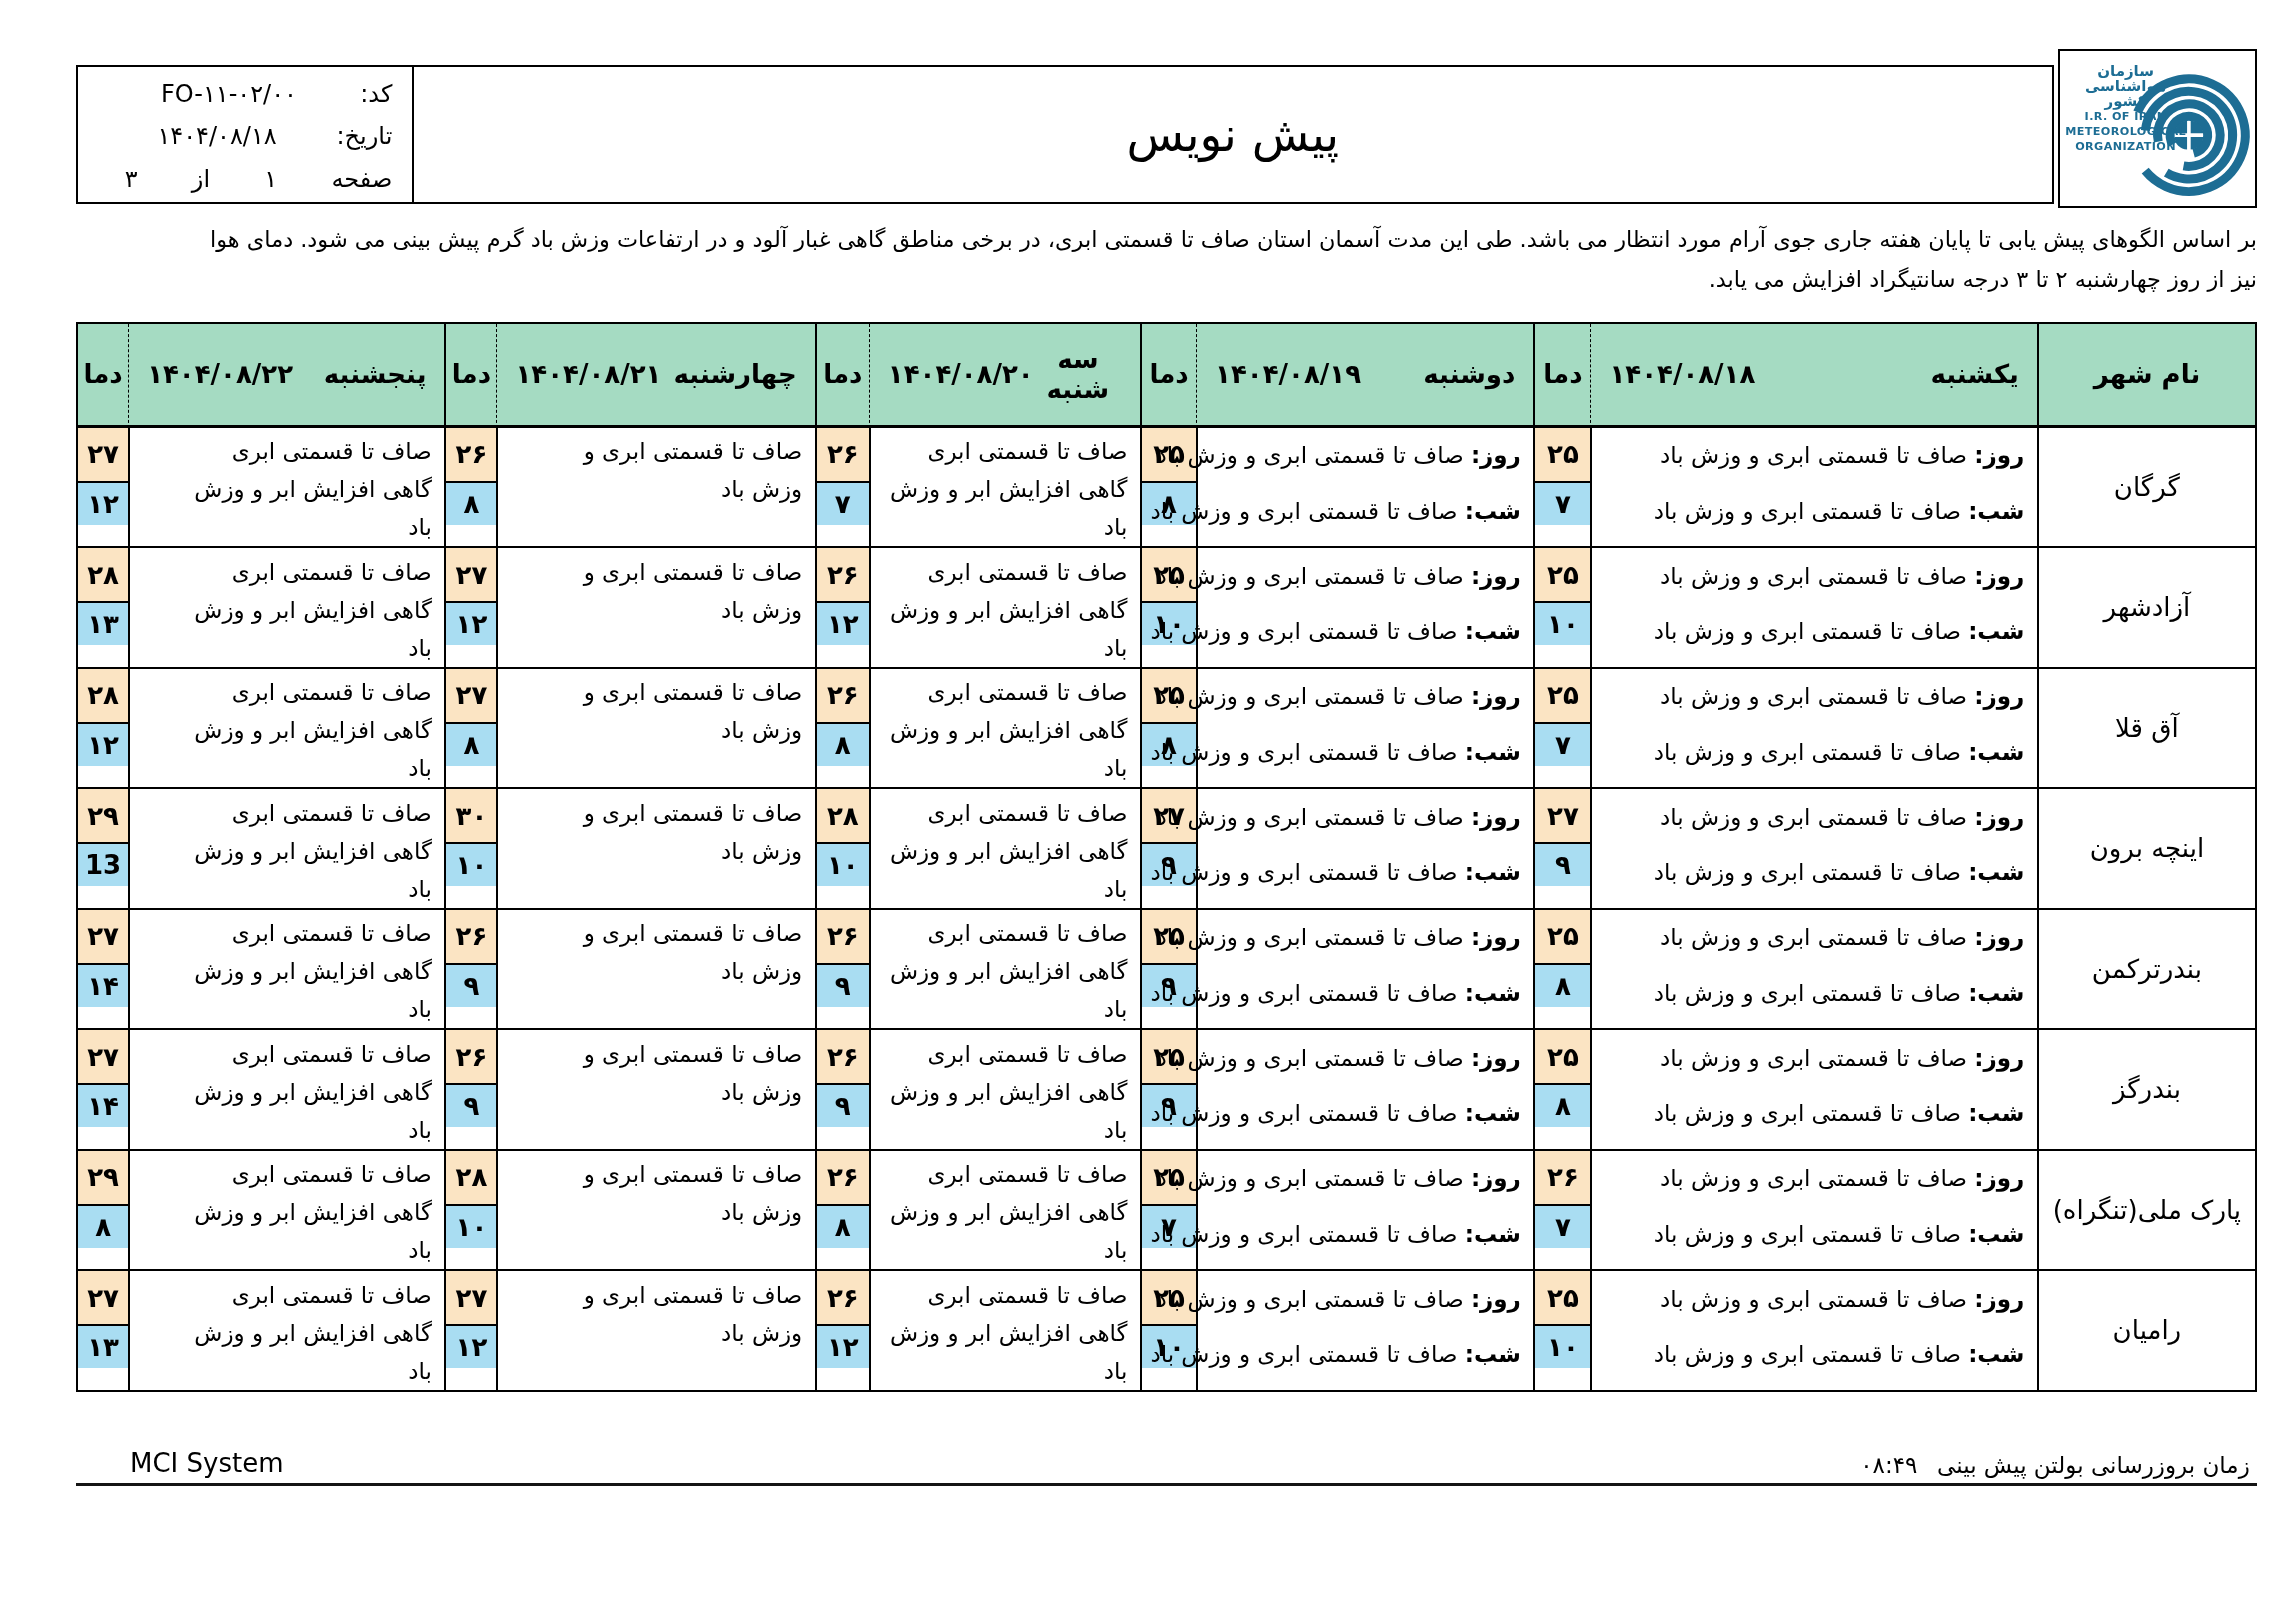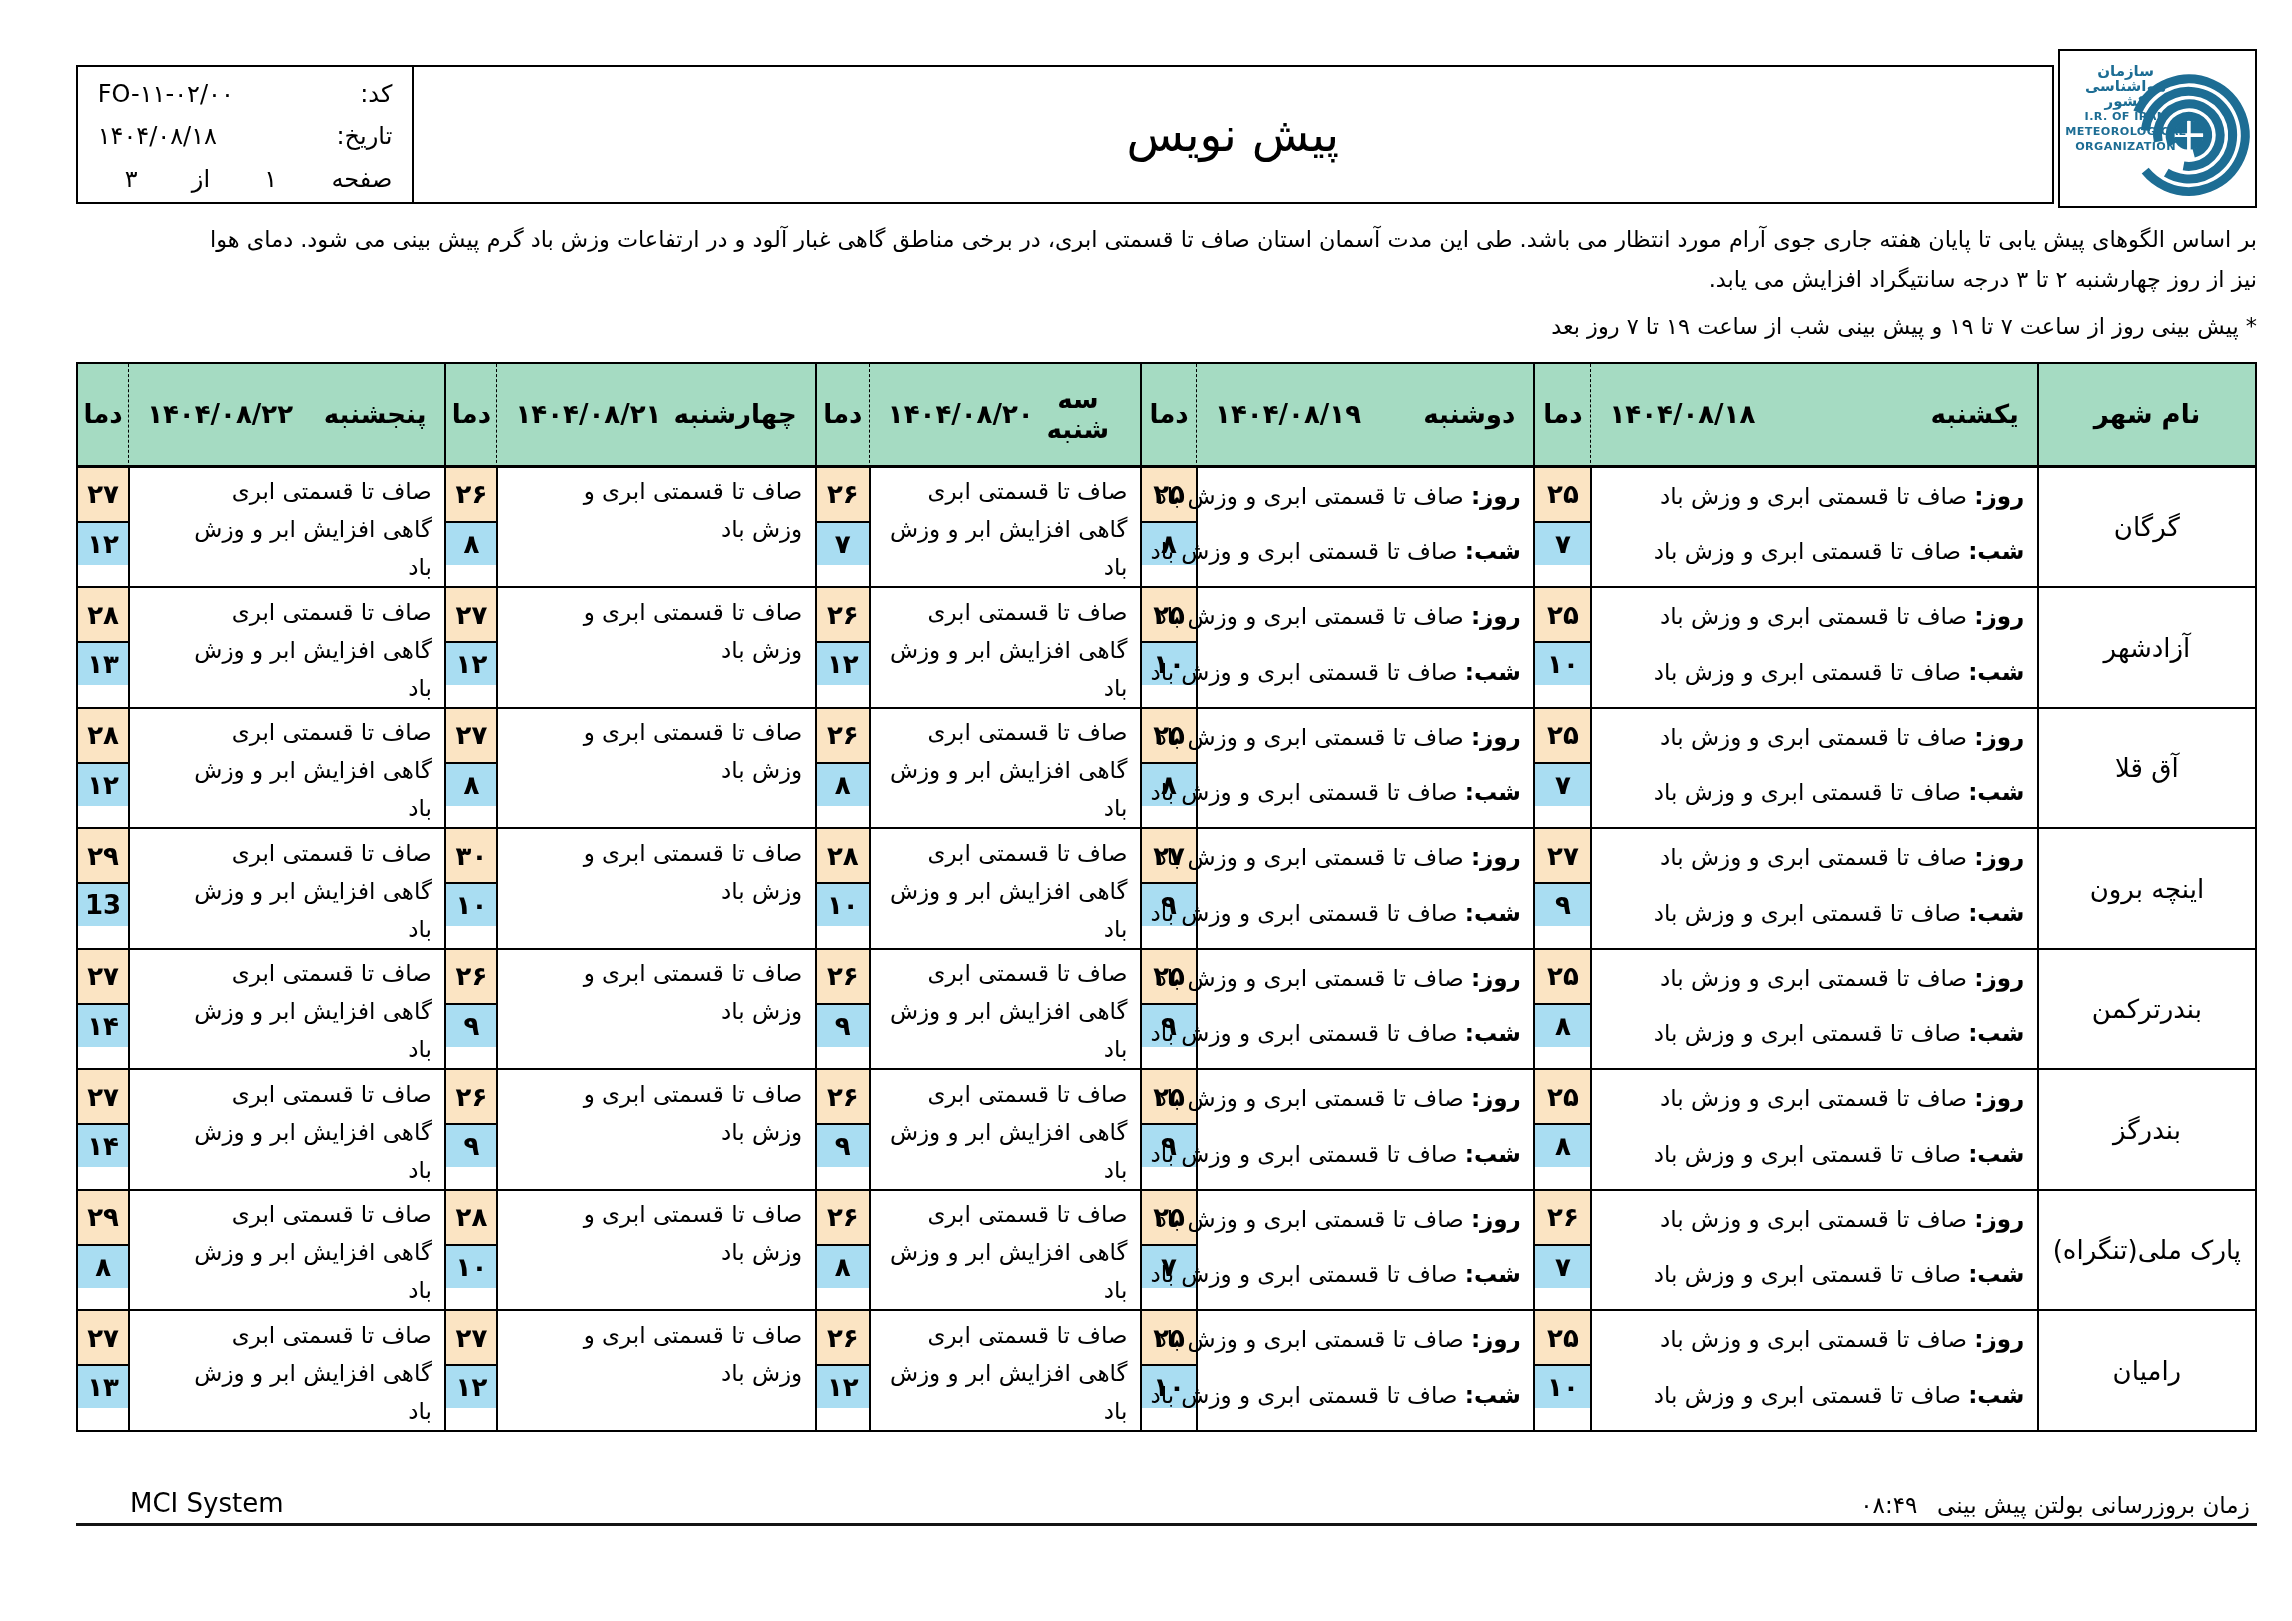--- a/index.html
+++ b/index.html
@@ -15,21 +15,21 @@
   .logo-box{width:199px; height:159px; border:2.7px solid #000; position:relative; flex:0 0 auto; background:#fff;}
   .logo-lines{position:absolute; top:12.5px; left:3.6px; width:124px; text-align:center; color:var(--accent); line-height:15px;}
   .logo-fa{font-size:15px; font-weight:bold;}
   .logo-en{font-size:11.2px; font-weight:bold; letter-spacing:0.4px; direction:ltr;}
   .main-head{flex:1; height:139px; margin-top:16px; margin-inline-start:4.5px; border:2.7px solid #000; display:flex;}
   .title-area{flex:1; display:flex; align-items:center; justify-content:center;}
   .doc-title{font-size:47px; letter-spacing:0.9px;}
   .info-box{width:336px; border-right:2.7px solid #000; padding:12.5px 19.7px 9px; display:flex; flex-direction:column; justify-content:space-between;}
   .info-row{display:flex; align-items:baseline; font-size:24px;}
   .info-label{font-weight:400;}
-  .info-value{flex:1; text-align:left; direction:ltr;}
+  .info-value{flex:1; text-align:center; direction:ltr;}
   .page-row{display:flex; justify-content:space-between; font-size:24px; padding-left:27px;}
 
   
   .bulletin-heading{margin-top:39px; font-size:28px; font-weight:bold; text-align:right;}
   .intro{margin-top:10.7px; font-size:22.4px; line-height:40px; text-align:justify; white-space:pre-line;}
   .note{margin-top:14.3px; font-size:22.4px; text-align:right;}
 
   
   table.forecast{margin-top:23px; border-collapse:separate; border-spacing:0; border:2.7px solid #000; table-layout:fixed; width:2181px; direction:rtl;}
   col.c-city{width:218px;} col.c-d1{width:446px;} col.c-t1{width:57px;}
@@ -110,21 +110,20 @@
           <span>۱</span>
           <span>از</span>
           <span>۳</span>
         </div>
       </div>
     </div>
   </div>
 
   <p class="intro"><span>بر اساس الگوهای پیش یابی تا پایان هفته جاری جوی آرام مورد انتظار می باشد. طی این مدت آسمان استان صاف تا قسمتی ابری، در برخی مناطق گاهی غبار آلود و در ارتفاعات وزش باد گرم  پیش بینی می شود. دمای هوا</span>
 <span>نیز از روز چهارشنبه ۲ تا ۳ درجه سانتیگراد افزایش می یابد.</span></p>
-  <div class="note">*  پیش بینی روز از ساعت ۷ تا ۱۹ و پیش بینی شب از ساعت ۱۹ تا ۷ روز بعد</div>
 
   <table class="forecast" id="ftable">
     <colgroup>
       <col class="c-city">
         <col class="c-d1">
         <col class="c-t1">
         <col class="c-d2">
         <col class="c-t2">
       <col class="c-d3">
         <col class="c-t3">

